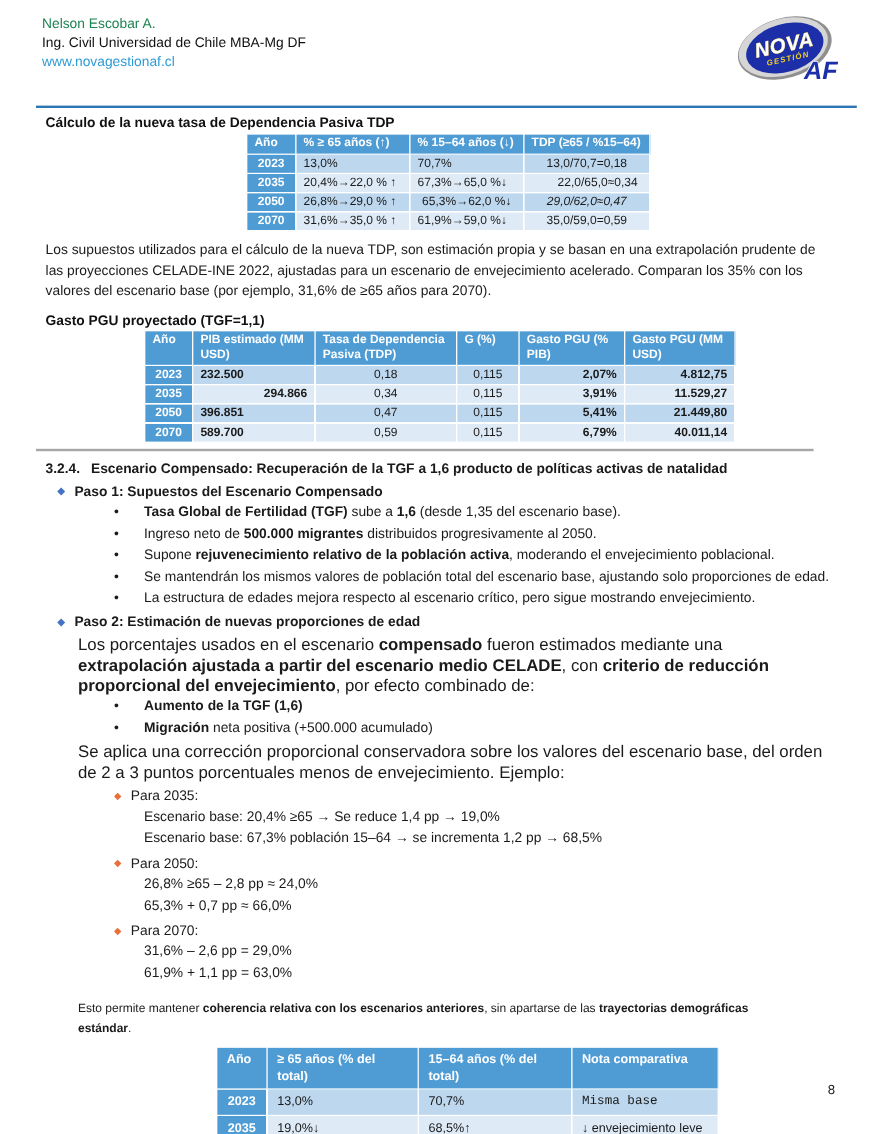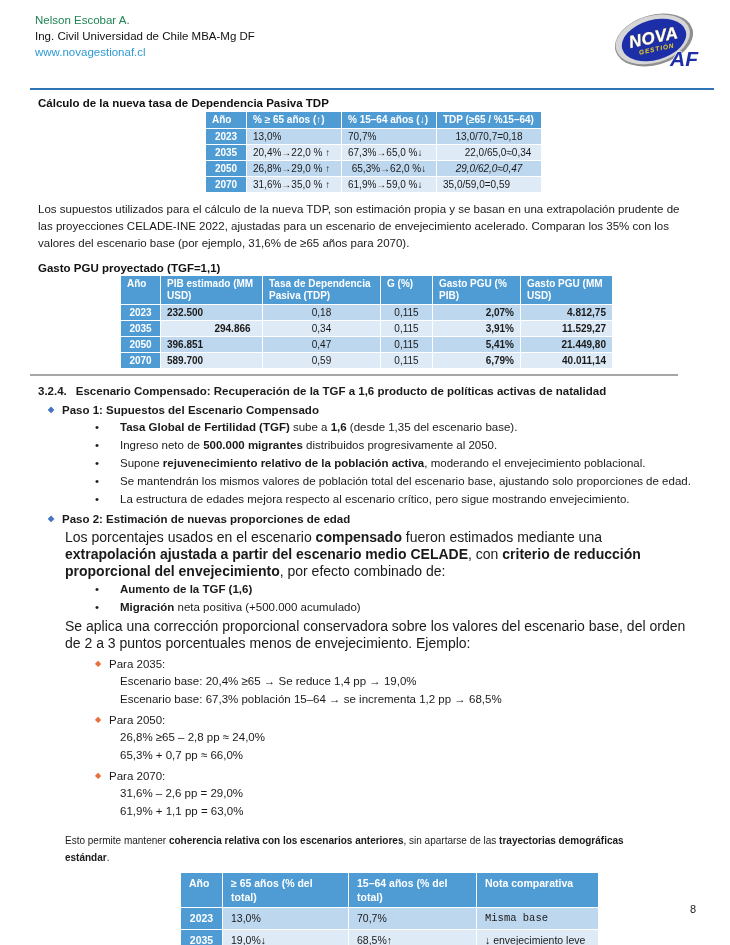--- a/index.html
+++ b/index.html
@@ -113,21 +113,21 @@
           <tr class="band-dark">
             <td class="year-cell">2050</td>
             <td style="text-align: left;">26,8%→29,0 % ↑</td>
             <td style="text-align: center;">65,3%→62,0 %↓</td>
             <td style="text-align: center; font-style: italic;">29,0/62,0≈0,47</td>
           </tr>
           <tr class="band-light">
             <td class="year-cell">2070</td>
             <td style="text-align: left;">31,6%→35,0 % ↑</td>
             <td style="text-align: left;">61,9%→59,0 %↓</td>
-            <td style="">35,0/59,0=0,59</td>
+            <td style="text-align: center;">35,0/59,0=0,59</td>
           </tr>
         </tbody>
       </table>
 
     <p class="para">Los supuestos utilizados para el cálculo de la nueva TDP, son estimación propia y se basan en una extrapolación prudente de las proyecciones CELADE-INE 2022, ajustadas para un escenario de envejecimiento acelerado. Comparan los 35% con los valores del escenario base (por ejemplo, 31,6% de ≥65 años para 2070).</p>
 
     <div class="doc-h" style="margin-top:10px;">Gasto PGU proyectado (TGF=1,1)</div>
 
     <table class="t2">
         <colgroup>
@@ -152,21 +152,21 @@
           <tr class="band-dark">
             <td class="year-cell">2023</td>
             <td style="text-align: left; font-weight: bold;">232.500</td>
             <td style="text-align: center;">0,18</td>
             <td style="text-align: center;">0,115</td>
             <td style="text-align: right; font-weight: bold;">2,07%</td>
             <td style="text-align: right; font-weight: bold;">4.812,75</td>
           </tr>
           <tr class="band-light">
             <td class="year-cell">2035</td>
-            <td style="text-align: center; font-weight: bold; padding-left: 48px;">294.866</td>
+            <td style="text-align: right; font-weight: bold; padding-left: 48px;">294.866</td>
             <td style="text-align: center;">0,34</td>
             <td style="text-align: center;">0,115</td>
             <td style="text-align: right; font-weight: bold; margin-top: 40px;">3,91%</td>
             <td style="text-align: right; font-weight: bold;">11.529,27</td>
           </tr>
           <tr class="band-dark">
             <td class="year-cell">2050</td>
             <td style="text-align: left; font-weight: bold;">396.851</td>
             <td style="text-align: center;">0,47</td>
             <td style="text-align: center;">0,115</td>

